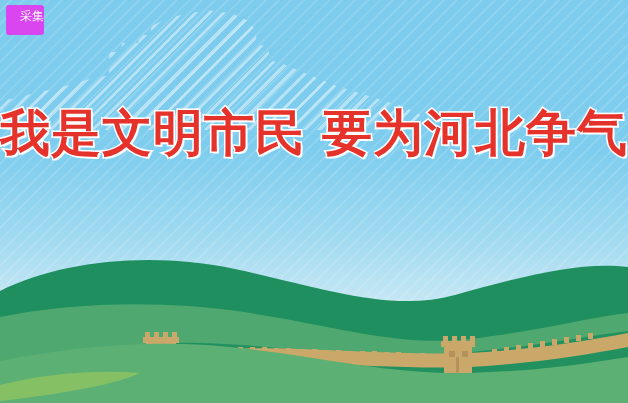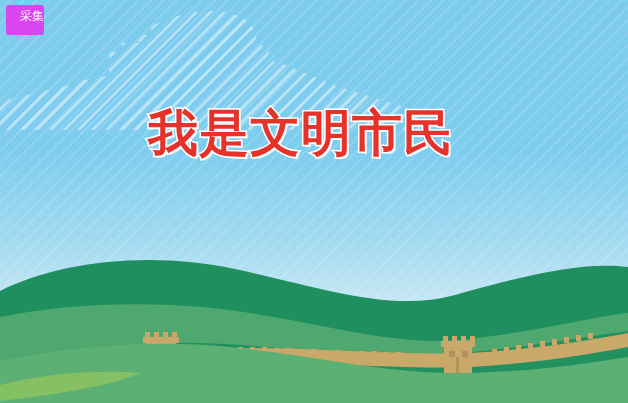--- a/index.html
+++ b/index.html
@@ -235,18 +235,19 @@
       <path d="M0,142 C40,132 90,126 140,130 C120,140 70,150 0,158 Z" fill="#8cc363" opacity="0.85"></path>
     </svg>
   </div>
 
   <div class="slogan">
 
 
     <div class="slogan-line">
       <span class="phrase">我是文明市民</span>
       <span class="phrase-gap"></span>
+      <span class="phrase">要为河北争气</span>
     </div>
   </div>
 
   <div class="capture-btn">采集</div>
 
 </div>
 
 </body></html>

